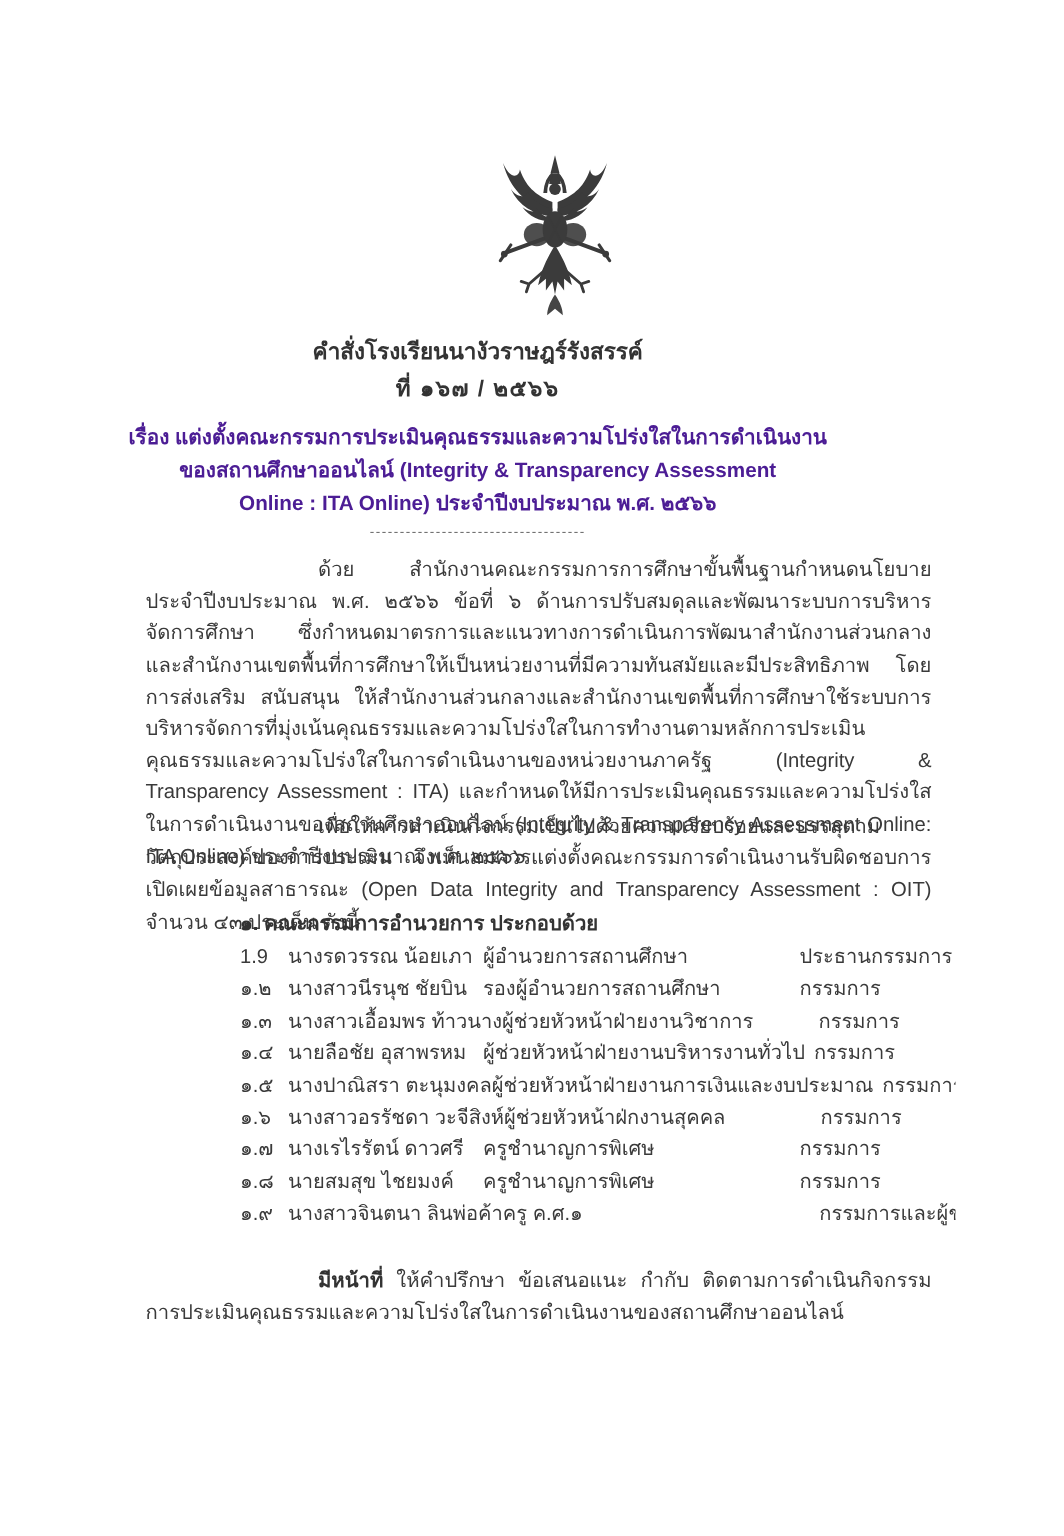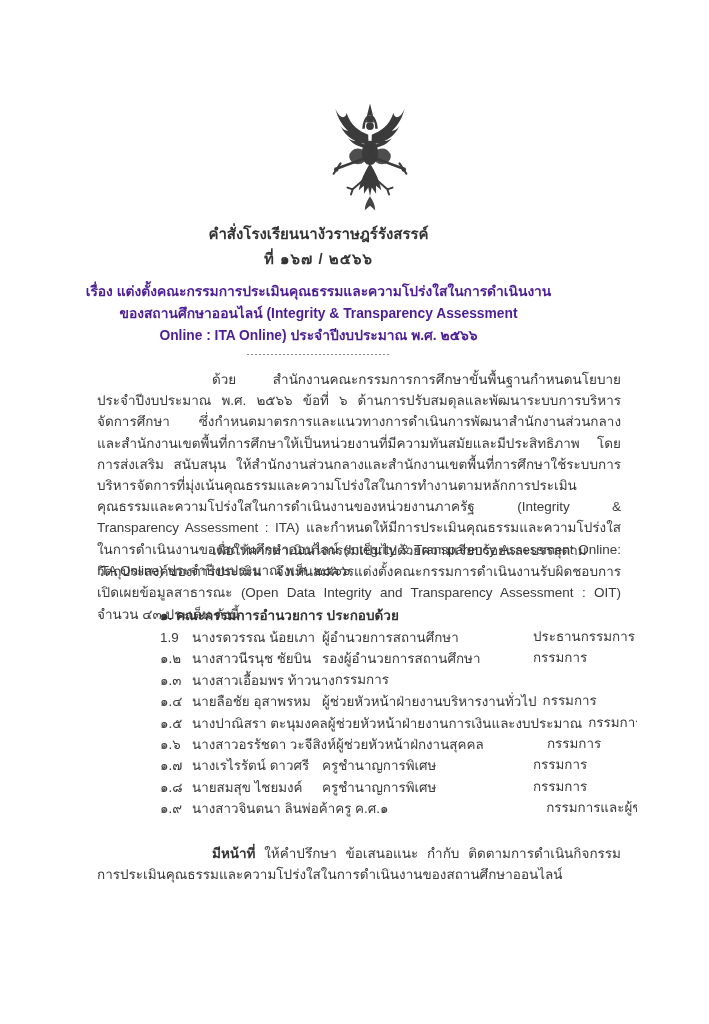--- a/index.html
+++ b/index.html
@@ -46,21 +46,21 @@
     font-size:13.5px;font-weight:bold;color:#333;
   }
   .committee{
     position:absolute;top:627px;left:160px;width:462px;
     font-size:13.4px;line-height:21.4px;color:#3a3a3a;
   }
   .c-row{ display:flex;white-space:nowrap; }
   .c-no{ flex:0 0 32px; }
   .c-name{ flex:0 0 130px; }
   .c-pos{ flex:0 0 auto;min-width:205px;padding-right:6px; }
-  .c-role{ flex:0 0 auto;font-family:Liberation Mono, monospace; }
+  .c-role{ flex:0 0 auto; }
   .p-duty{ top:843px; }
   .bold{ font-weight:bold;color:#333; }
 </style>
 </head>
 <body>
 
 <div class="page">
 
   <svg class="emblem" viewBox="0 0 120 130" aria-hidden="true">
     <g fill="#3b3b3b" stroke="#3b3b3b">
@@ -124,20 +124,21 @@
     <div class="c-row">
       <span class="c-no">๑.๒</span>
       <span class="c-name">นางสาวนีรนุช ชัยบิน</span>
       <span class="c-pos">รองผู้อำนวยการสถานศึกษา</span>
       <span class="c-role">กรรมการ</span>
     </div>
 
     <div class="c-row">
       <span class="c-no">๑.๓</span>
       <span class="c-name">นางสาวเอื้อมพร ท้าวนาง</span>
+      <span class="c-pos">ผู้ช่วยหัวหน้าฝ่ายงานวิชาการ</span>
       <span class="c-role">กรรมการ</span>
     </div>
 
     <div class="c-row">
       <span class="c-no">๑.๔</span>
       <span class="c-name">นายลือชัย อุสาพรหม</span>
       <span class="c-pos">ผู้ช่วยหัวหน้าฝ่ายงานบริหารงานทั่วไป</span>
       <span class="c-role">กรรมการ</span>
     </div>
 

